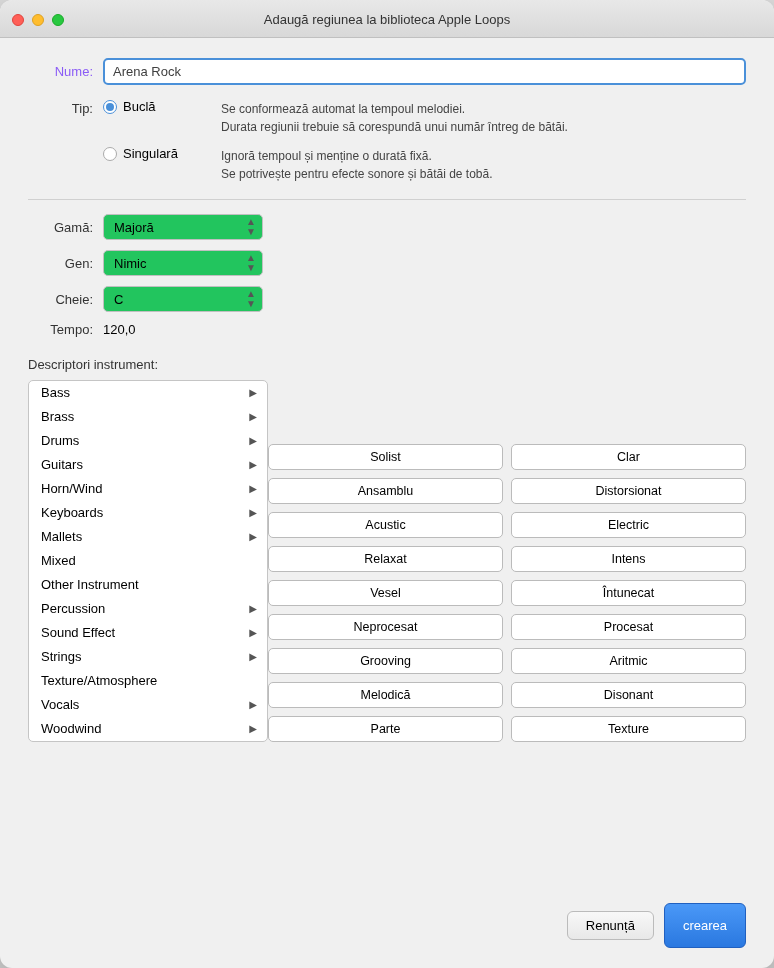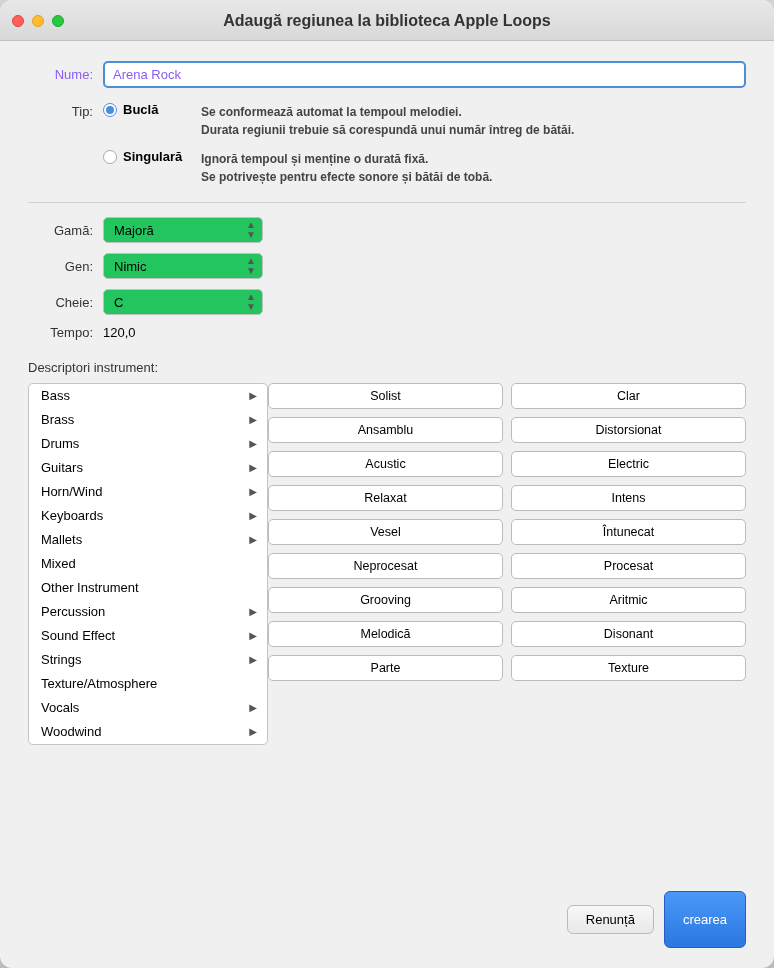--- a/index.html
+++ b/index.html
@@ -46,22 +46,22 @@
     .traffic-light {
       width: 12px;
       height: 12px;
       border-radius: 50%;
     }
     .tl-close { background: #ff5f57; border: 1px solid #e0443e; }
     .tl-min { background: #ffbd2e; border: 1px solid #dea123; }
     .tl-max { background: #28c840; border: 1px solid #1aab29; }
 
     .title {
-      font-size: 16px;
-      font-weight: 700;
+      font-size: 13px;
+      font-weight: 400;
       color: #333;
     }
 
     .content {
       padding: 20px 28px 20px;
       flex: 1;
     }
 
     .form-row {
       display: flex;
@@ -78,41 +78,40 @@
     }
 
     .name-input {
       flex: 1;
       padding: 4px 8px;
       border: 2px solid #4a90d9;
       border-radius: 5px;
       font-size: 13px;
       background: white;
       outline: none;
-      color: #8b5cf6;
+      color: #404040;
     }
 
     .tip-section {
       display: flex;
       margin-bottom: 16px;
     }
 
     .tip-label {
       min-width: 65px;
       text-align: right;
       margin-right: 10px;
       padding-top: 2px;
       color: #333;
     }
 
     .tip-options {
       display: flex;
       flex-direction: column;
       gap: 10px;
-      font-weight: bold;
     }
 
     .tip-option {
       display: flex;
       align-items: flex-start;
       gap: 8px;
     }
 
     .tip-option-inner {
       display: flex;
@@ -143,20 +142,21 @@
       height: 8px;
       border-radius: 50%;
       background: #4a90d9;
     }
 
     .tip-desc {
       font-size: 12px;
       color: #444;
       line-height: 1.5;
       padding-top: 1px;
+      margin-left: 20px;
     }
 
     .select-row {
       display: flex;
       align-items: center;
       margin-bottom: 10px;
     }
 
     .select-label {
       text-align: right;
@@ -217,21 +217,21 @@
 
     .descriptors-label {
       font-size: 13px;
       color: #333;
       margin-bottom: 8px;
     }
 
     .descriptors-area {
       display: flex;
       gap: 0;
-      align-items: flex-start;
+      align-items: flex-end;
     }
 
     .instrument-list {
       background: white;
       border: 1px solid #c5c5c5;
       border-radius: 5px;
       min-width: 240px;
       flex-shrink: 0;
       overflow: hidden;
     }
@@ -285,21 +285,21 @@
       padding: 6px 18px;
       font-size: 13px;
       cursor: pointer;
       color: #000;
     }
 
     .btn-primary {
       background: linear-gradient(to bottom, #4a98f7, #2a78e0);
       border: 1px solid #2060c0;
       border-radius: 6px;
-      padding: 20px 18px;
+      padding: 14px 18px;
       font-size: 13px;
       cursor: pointer;
       color: white;
       font-weight: 500;
     }
 
     .separator {
       height: 1px;
       background: #d0d0d0;
       margin: 14px 0;

